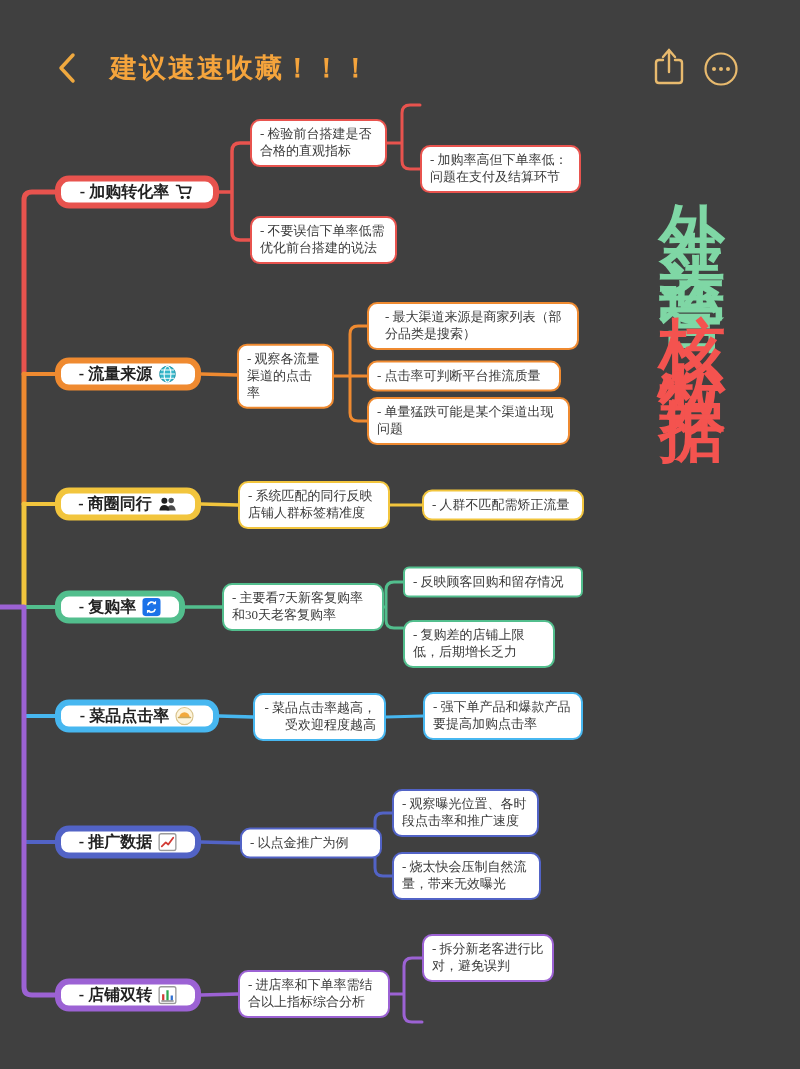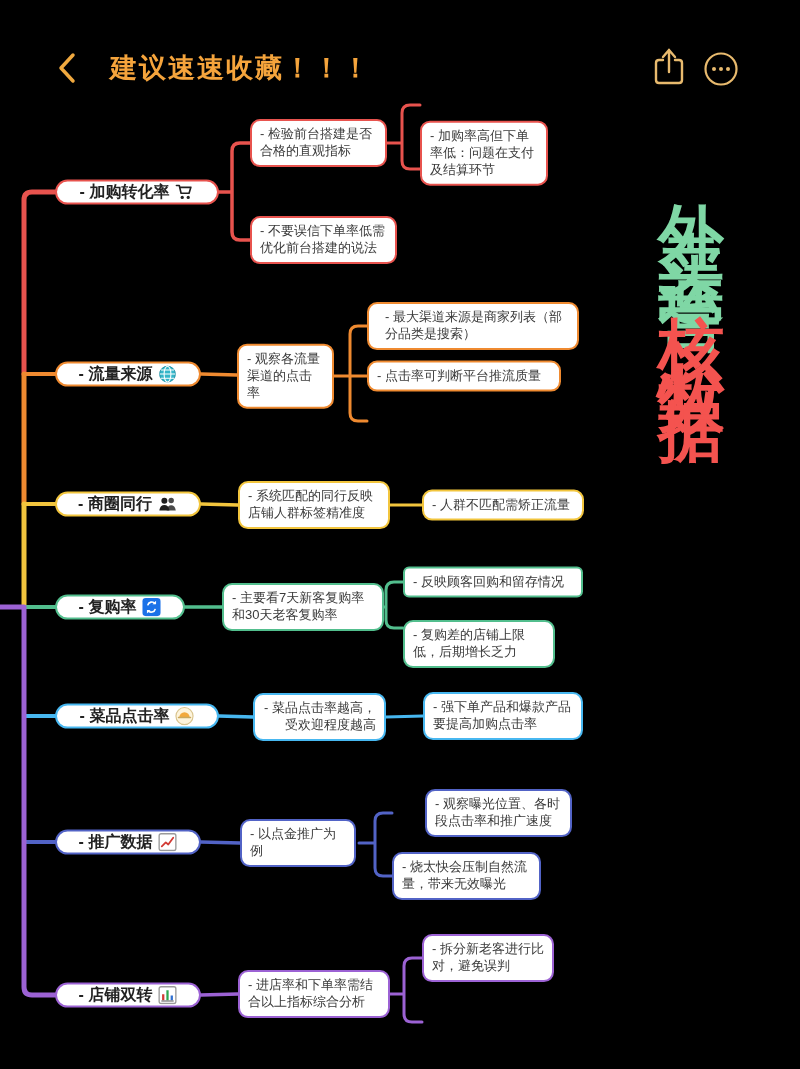--- a/index.html
+++ b/index.html
@@ -1,28 +1,28 @@
 <!DOCTYPE html>
 <html><head>
 <meta charset="utf-8">
 <style>
   html,body{margin:0;padding:0;background:#eee;}
   #canvas{
     position:relative;width:800px;height:1069px;margin:0 auto;
-    background:#000000;overflow:hidden;
-    font-family:Liberation Sans, sans-serif;
+    background:#404040;overflow:hidden;
+    font-family:Liberation Serif, serif;
   }
   #connectors{position:absolute;left:0;top:0;z-index:1;}
   .node{
     position:absolute;z-index:2;background:#fff;box-sizing:border-box;
     transform:translateY(-50%);border-radius:12px;color:#3a3a3a;
     word-break:break-all;line-height:1.3;
   }
   .node.main{
-    border:2px solid #0ea5e9;display:flex;align-items:center;justify-content:center;
+    border:6px solid #0ea5e9;display:flex;align-items:center;justify-content:center;
     gap:6px;padding:0 8px;font-size:16px;font-weight:700;color:#222;
     border-radius:14px;
   }
   .node.sub{
     border:2.5px solid #000;padding:5px 8px;font-size:13px;border-radius:10px;
   }
   .node .icon{display:inline-flex;flex:0 0 auto;}
   .hdr{position:absolute;z-index:3;}
   #page-title{
     left:110px;top:50px;font-size:27px;font-weight:700;color:#F5A43C;
@@ -121,35 +121,36 @@
     <span class="icon">
       <svg width="19" height="19" viewBox="0 0 20 20">
           <path d="M1.5 3h3l1.9 8.2h8.4l1.9-6.2H5.5" fill="none" stroke="#222" stroke-width="1.7" stroke-linejoin="round" stroke-linecap="round"></path>
           <circle cx="7.6" cy="15.6" r="1.7" fill="#222"></circle>
           <circle cx="13.9" cy="15.6" r="1.7" fill="#222"></circle>
         </svg>
     </span>
   </div>
   <div class="node sub" style="left:250px;top:143px;width:137px;border-color:#E8534E;">- 检验前台搭建是否合格的直观指标</div>
   <div class="node sub" style="left:250px;top:240px;width:147px;border-color:#E8534E;">- 不要误信下单率低需优化前台搭建的说法</div>
-  <div class="node sub" style="left:420px;top:153px;width:128px;border-color:#E8534E;">- 加购率高但下单率低：问题在支付及结算环节</div>
+  <div class="node sub" style="left:420px;top:169px;width:161px;border-color:#E8534E;">- 加购率高但下单率低：问题在支付及结算环节</div>
 
   <div class="node main" style="left:55px;top:374px;width:146px;border-color:#EF8A30;">
     <span>- 流量来源</span>
     <span class="icon">
       <svg width="19" height="19" viewBox="0 0 20 20">
           <circle cx="10" cy="10" r="8.3" fill="#35B6C9" stroke="#1D8FA3" stroke-width="1"></circle>
           <ellipse cx="10" cy="10" rx="3.6" ry="8.3" fill="none" stroke="#fff" stroke-width="1.1"></ellipse>
           <path d="M1.7 10h16.6 M3 5.6h14 M3 14.4h14" stroke="#fff" stroke-width="1.1"></path>
         </svg>
     </span>
   </div>
   <div class="node sub" style="left:237px;top:376px;width:97px;border-color:#EF8A30;">- 观察各流量渠道的点击率</div>
   <div class="node sub" style="left:367px;top:326px;width:212px;border-color:#EF8A30;padding-left:16px;">- 最大渠道来源是商家列表（部分品类是搜索）</div>
   <div class="node sub" style="left:367px;top:376px;width:194px;border-color:#EF8A30;">- 点击率可判断平台推流质量</div>
+  <div class="node sub" style="left:367px;top:421px;width:203px;border-color:#EF8A30;">- 单量猛跌可能是某个渠道出现问题</div>
 
   <div class="node main" style="left:55px;top:504px;width:146px;border-color:#F2C53D;">
     <span>- 商圈同行</span>
     <span class="icon">
       <svg width="20" height="18" viewBox="0 0 22 19">
           <circle cx="14.5" cy="6" r="3" fill="#4a4a4a"></circle>
           <path d="M9.5 17c.3-3.4 2.3-5.6 5-5.6s4.7 2.2 5 5.6z" fill="#4a4a4a"></path>
           <circle cx="7" cy="6.5" r="3.3" fill="#1f1f1f"></circle>
           <path d="M1.5 17c.3-3.7 2.5-6 5.5-6s5.2 2.3 5.5 6z" fill="#1f1f1f"></path>
         </svg>
@@ -189,22 +190,22 @@
 
   <div class="node main" style="left:55px;top:842px;width:146px;border-color:#5263C6;">
     <span>- 推广数据</span>
     <span class="icon">
       <svg width="19" height="19" viewBox="0 0 20 20">
           <rect x="1.2" y="1.2" width="17.6" height="17.6" rx="2" fill="#fff" stroke="#9a9a9a" stroke-width="1.4"></rect>
           <path d="M4 14.5 l4.2-4.2 2.6 2.2 L16 5.5" fill="none" stroke="#D23B35" stroke-width="1.9" stroke-linecap="round" stroke-linejoin="round"></path>
         </svg>
     </span>
   </div>
-  <div class="node sub" style="left:240px;top:843px;width:116px;border-color:#5263C6;">- 以点金推广为例</div>
-  <div class="node sub" style="left:392px;top:813px;width:147px;border-color:#5263C6;margin-left:33px;">- 观察曝光位置、各时段点击率和推广速度</div>
+  <div class="node sub" style="left:240px;top:843px;width:142px;border-color:#5263C6;">- 以点金推广为例</div>
+  <div class="node sub" style="left:392px;top:813px;width:147px;border-color:#5263C6;">- 观察曝光位置、各时段点击率和推广速度</div>
   <div class="node sub" style="left:392px;top:876px;width:149px;border-color:#5263C6;">- 烧太快会压制自然流量，带来无效曝光</div>
 
   <div class="node main" style="left:55px;top:995px;width:146px;border-color:#9C62D4;">
     <span>- 店铺双转</span>
     <span class="icon">
       <svg width="19" height="19" viewBox="0 0 20 20">
           <rect x="1.2" y="1.2" width="17.6" height="17.6" rx="2" fill="#fff" stroke="#9a9a9a" stroke-width="1.4"></rect>
           <path d="M5.5 15.5 V9" stroke="#D23B35" stroke-width="2.4"></path>
           <path d="M10 15.5 V5" stroke="#2FA84F" stroke-width="2.4"></path>
           <path d="M14.5 15.5 V10.5" stroke="#2F6FD0" stroke-width="2.4"></path>

